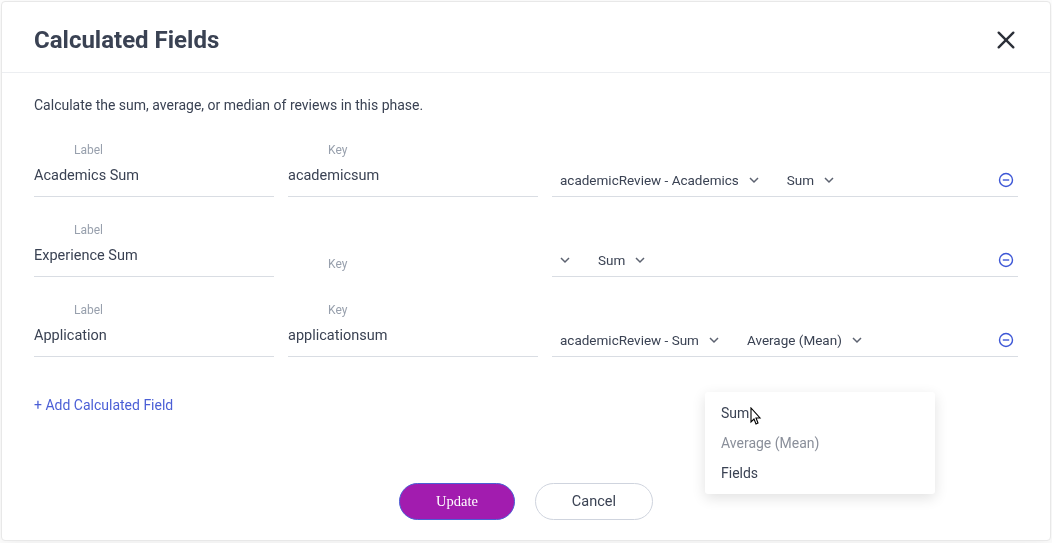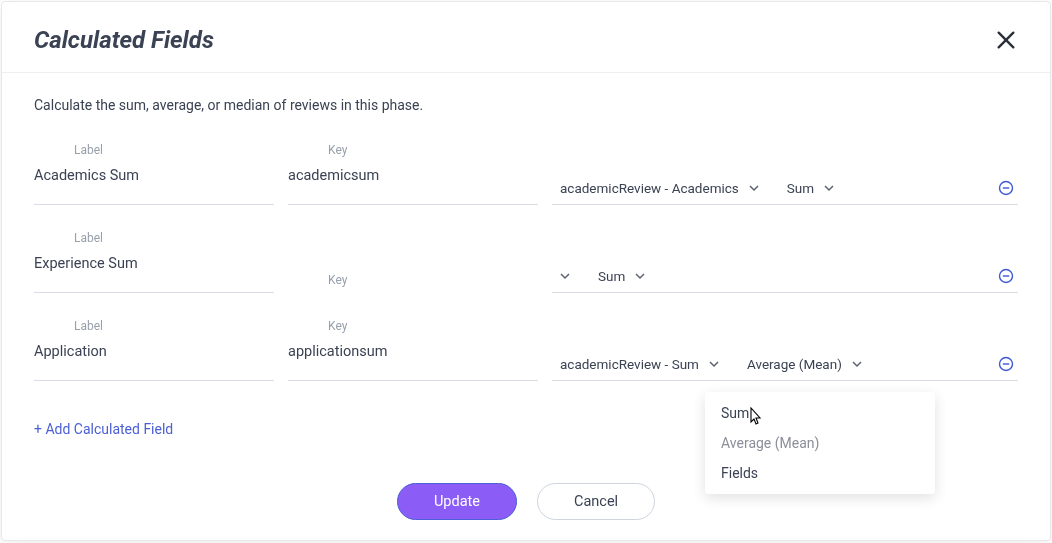--- a/index.html
+++ b/index.html
@@ -20,21 +20,20 @@
       box-shadow: 0 4px 20px rgba(0,0,0,0.08);
       background: #fff;
       position: relative;
     }
     .header {
       display: flex;
       justify-content: space-between;
       align-items: center;
       padding: 24px 32px 18px 32px;
       border-bottom: 1px solid #eceef1;
-      font-style: italic;
     }
     .title {
       font-size: 24px;
       font-weight: 700;
       color: #3a4253;
     }
     .close-btn {
       cursor: pointer;
       width: 24px;
       height: 24px;
@@ -66,21 +65,21 @@
       font-size: 12px;
       color: #98a0ad;
       margin-bottom: 6px;
       margin-left: 40px;
     }
     .text-input {
       border: none;
       border-bottom: 1px solid #d9dde3;
       font-size: 14.5px;
       color: #3a4253;
-      padding: 4px 0 20px 0;
+      padding: 4px 0 12px 0;
       outline: none;
       background: transparent;
       font-family: inherit;
     }
 
     .right-col {
       display: flex;
       align-items: center;
       border-bottom: 1px solid #d9dde3;
       padding-bottom: 2px;
@@ -132,23 +131,24 @@
     }
     .btn {
       padding: 9px 36px;
       border-radius: 999px;
       font-size: 14.5px;
       cursor: pointer;
       border: 1px solid transparent;
       font-family: inherit;
     }
     .btn-primary {
-      background: #8b5cf6;
+      background: #a21caf;
       color: #fff;
       border-color: #4b5fd6;
+      font-family: Liberation Serif, serif;
     }
     .btn-secondary {
       background: #fff;
       color: #3a4253;
       border-color: #cfd4de;
     }
 
     .dropdown-menu {
       position: absolute;
       background: #fff;

